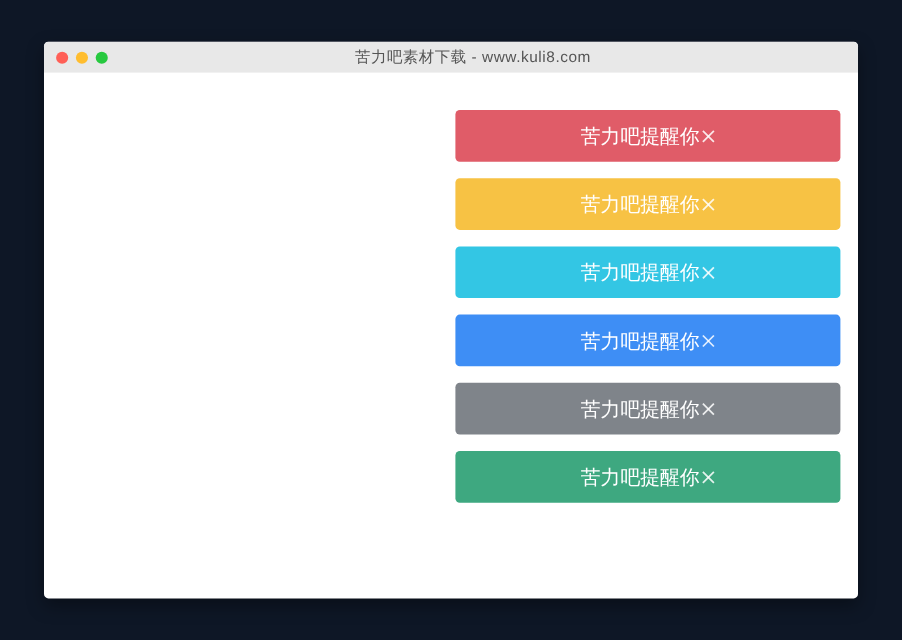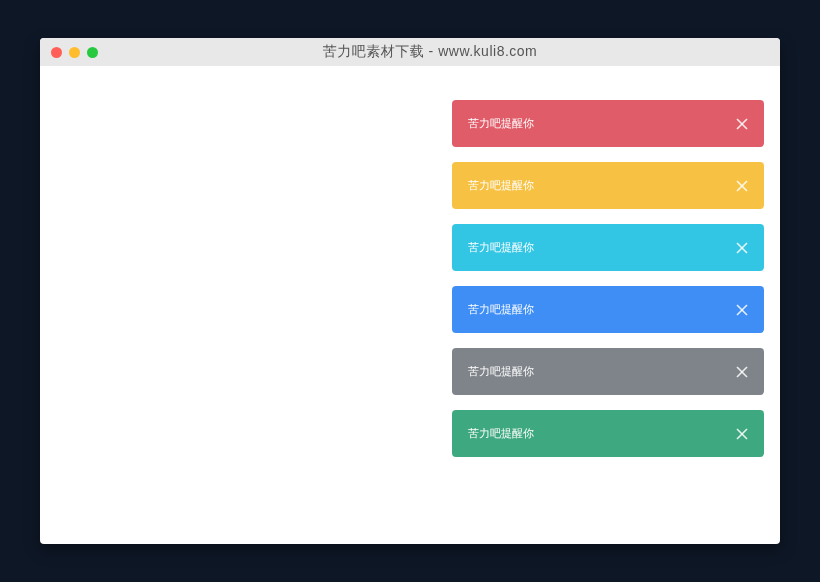--- a/index.html
+++ b/index.html
@@ -68,29 +68,29 @@
       letter-spacing: 0.5px;
     }
     .toast-stack {
       display: flex;
       flex-direction: column;
       gap: 15px;
       padding: 0 16px 0 0;
       align-items: flex-end;
     }
     .toast {
-      width: 312px;
+      width: 350px;
       height: 47px;
       border-radius: 4px;
       display: flex;
       align-items: center;
-      justify-content: space-between;
+      justify-content: center;
       padding: 0 14px 0 16px;
       color: #fff;
-      font-size: 11px;
+      font-size: 18px;
     }
     .toast-red { background: #e05c68; }
     .toast-yellow { background: #f7c244; }
     .toast-cyan { background: #33c6e4; }
     .toast-blue { background: #3e8ef5; }
     .toast-gray { background: #7f848a; }
     .toast-green { background: #3ea880; }
     .close-icon {
       width: 16px;
       height: 16px;

